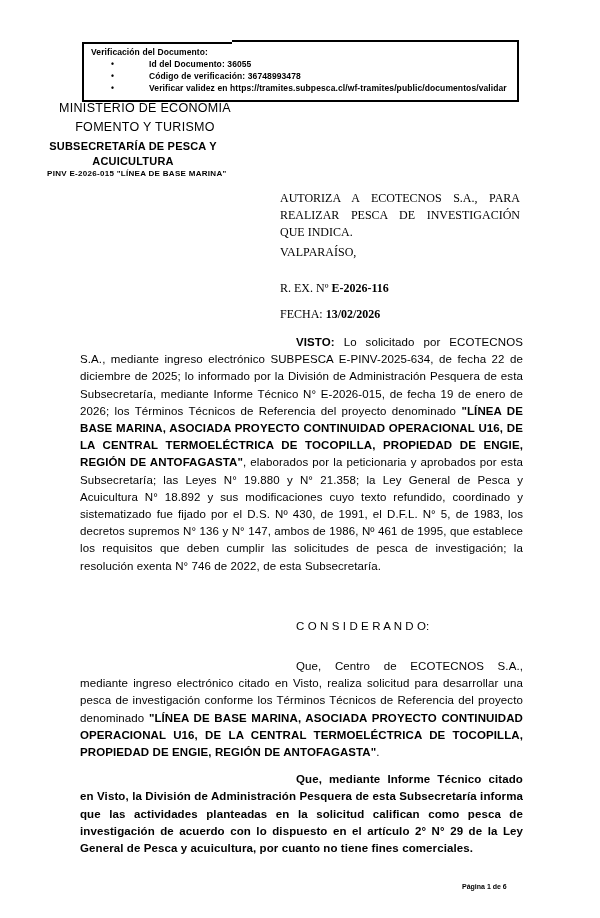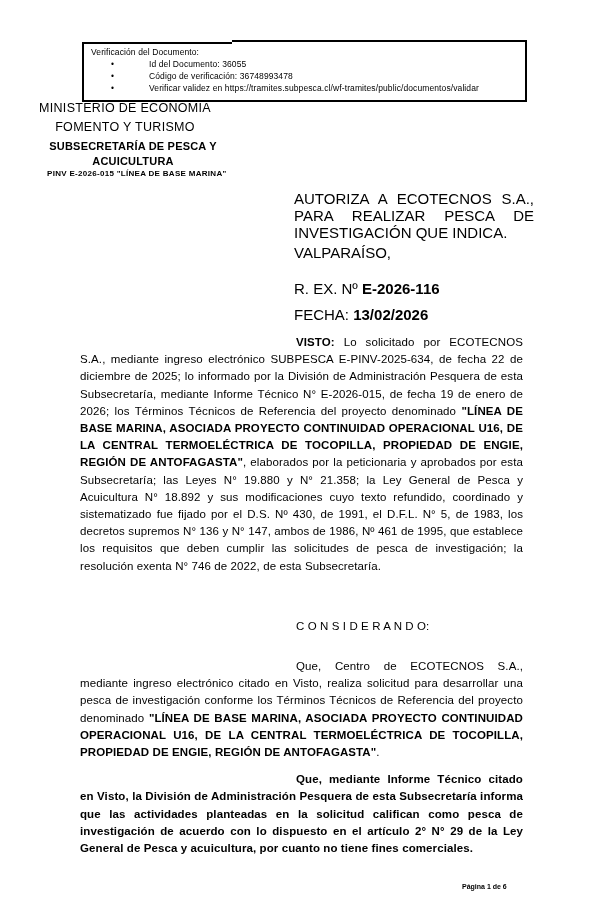--- a/index.html
+++ b/index.html
@@ -13,23 +13,23 @@
     overflow: hidden;
   }
 
   
   .verify-box {
     position: absolute;
     left: 82px;
     top: 40px;
     width: 418px;
     border: 2px solid #000;
-    padding: 4px 16px 6px 7px;
+    padding: 4px 8px 6px 7px;
     font-size: 8.5px;
-    font-weight: normal;
+    font-weight: bold;
     line-height: 12px;
     letter-spacing: 0.1px;
   }
   
   .verify-box::before {
     content: "";
     position: absolute;
     top: -2px;
     left: -2px;
     width: 150px;
@@ -37,21 +37,21 @@
     background: #ffffff;
     border-bottom: 2px solid #000;
   }
   .verify-item { display: flex; padding-left: 20px; }
   .verify-item .bullet { width: 14px; flex: 0 0 14px; }
   .verify-item .vtext { flex: 1; margin-left: 24px; }
 
   
   .ministry {
     position: absolute;
-    left: 6px; top: 99px; width: 238px;
+    left: 26px; top: 99px; width: 238px;
     text-align: center;
     font-size: 12.5px;
     line-height: 19px;
     letter-spacing: 0.3px;
   }
   .subsec {
     position: absolute;
     left: 14px; top: 139px; width: 238px;
     text-align: center;
     font-size: 11px;
@@ -63,23 +63,24 @@
     position: absolute;
     left: 47px; top: 169px;
     font-size: 8px;
     font-weight: bold;
     letter-spacing: 0.3px;
   }
 
   
   .title-block {
     position: absolute;
-    left: 294px; top: 190px; width: 240px;
-    font-size: 15px;
+    left: 280px; top: 190px; width: 240px;
+    font-size: 12px;
     line-height: 17px;
+    font-family: Liberation Serif, serif;
   }
   .title-auth { text-align: justify; }
   .city  { margin-top: 3px; }
   .rex   { margin-top: 19px; }
   .fecha { margin-top: 9px; }
   .b { font-weight: bold; }
 
   
   .body-text {
     position: absolute;

